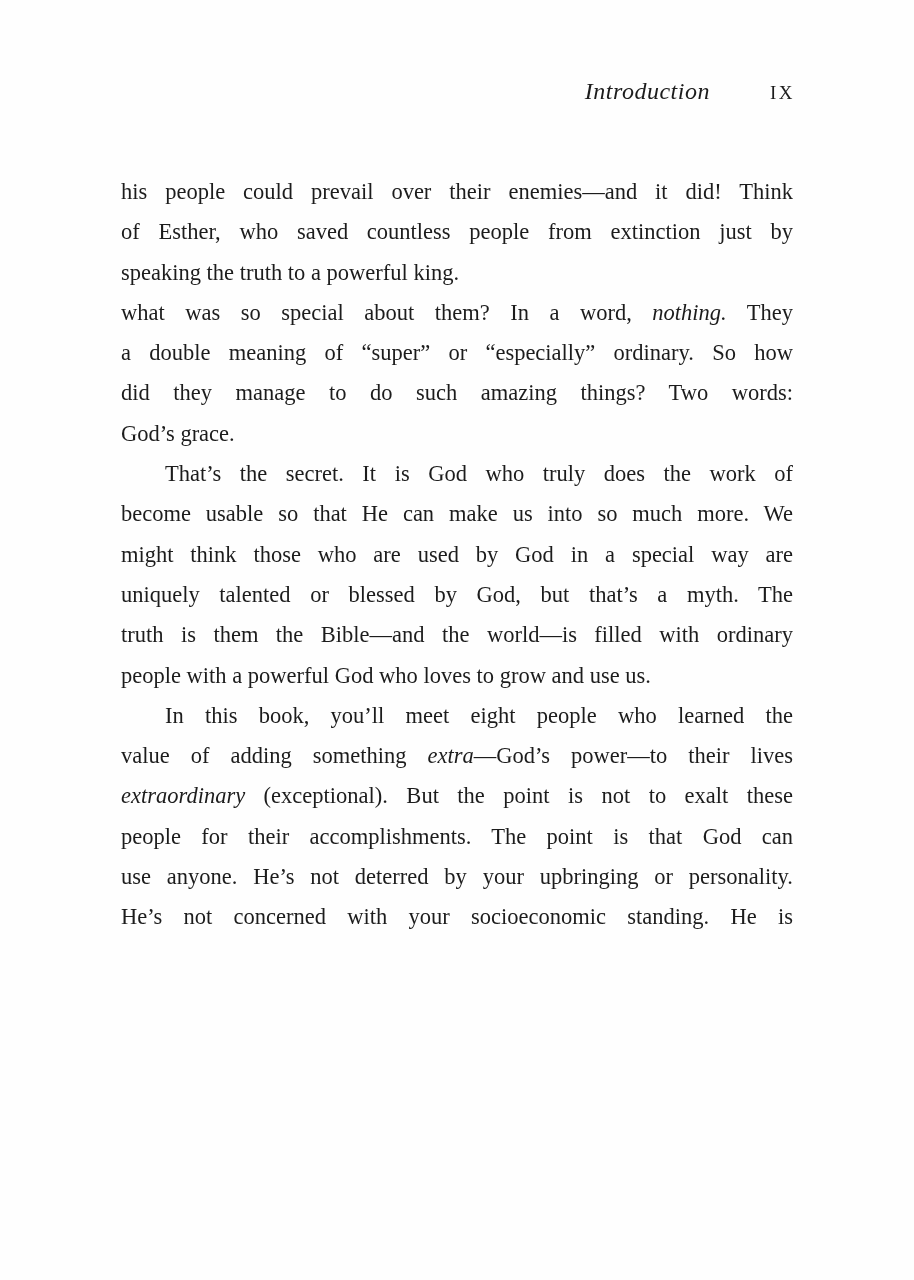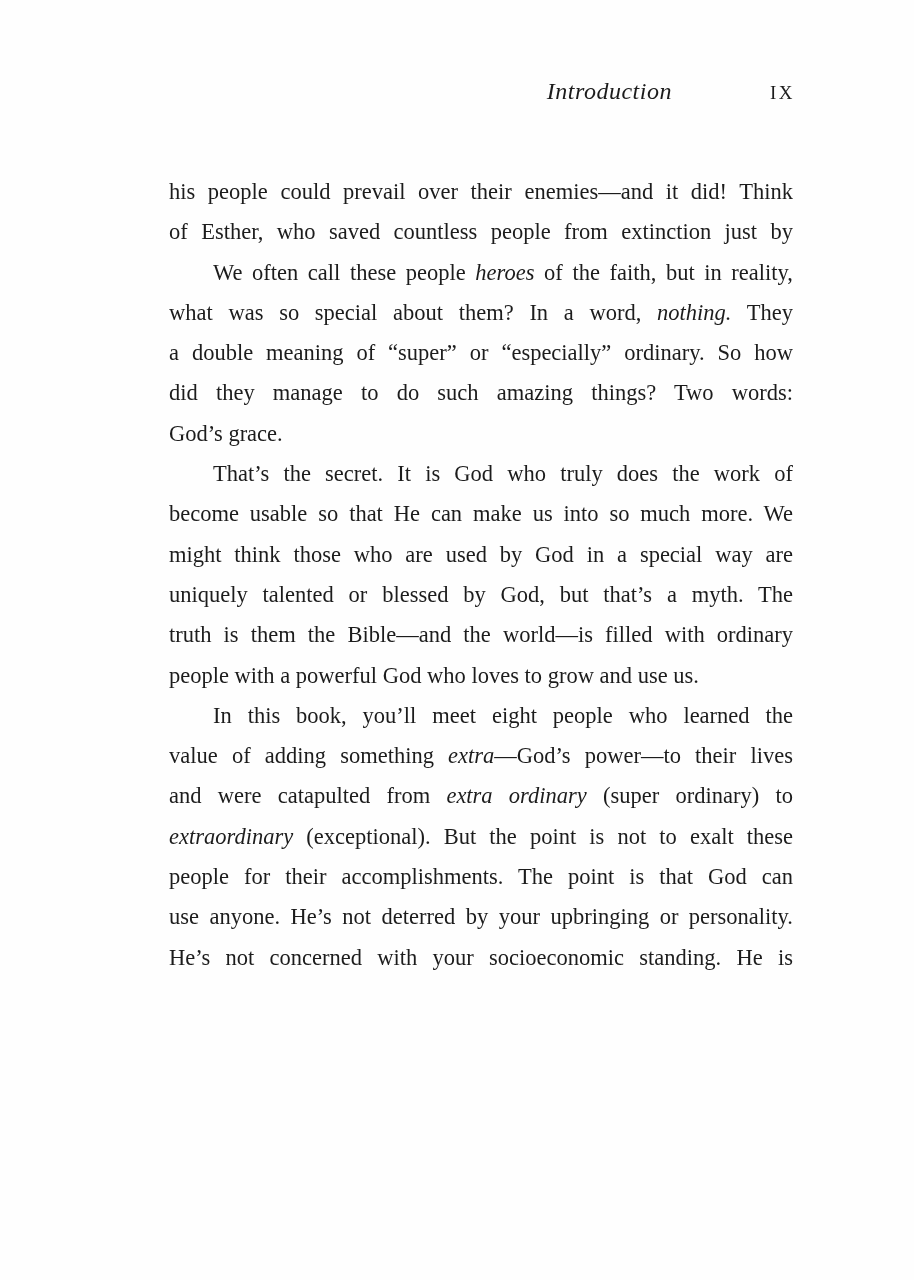--- a/index.html
+++ b/index.html
@@ -21,21 +21,21 @@
     background: #fefefe;
   }
   .header {
     position: absolute;
     top: 78px;
     left: 121px;
     width: 674px;
     display: flex;
     justify-content: flex-end;
     align-items: baseline;
-    gap: 98px;
+    gap: 60px;
   }
   .htitle {
     font-style: italic;
     font-size: 24px;
     letter-spacing: 0.5px;
   }
   .pnum {
     font-size: 19px;
     letter-spacing: 2.5px;
   }
@@ -44,21 +44,20 @@
     top: 172px;
     left: 121px;
     width: 672px;
     font-size: 22.5px;
     line-height: 40.3px;
   }
   .line {
     text-align: justify;
     text-align-last: justify;
     white-space: normal;
-    margin-left: 48px;
   }
   .line.flush {
     text-align: left;
     text-align-last: left;
   }
   .line.indent {
     text-indent: 44px;
   }
   .it {
     font-style: italic;
@@ -71,40 +70,39 @@
 
   <div class="header">
     <span class="htitle">Introduction</span>
     <span class="pnum">IX</span>
   </div>
 
   <div class="text-block">
       <div class="para">
         <div class="line"><span>his people could prevail over their enemies—and it did! Think</span></div>
         <div class="line"><span>of Esther, who saved countless people from extinction just by</span></div>
+        <div class="line flush"><span>speaking the truth to a powerful king.</span></div>
       </div>
       <div class="para">
-        <div class="line indent"><span>We often call these people </span><span class="it">heroes</span><span> of the faith, but in reality,</span></div>
         <div class="line"><span>what was so special about them? In a word, </span><span class="it">nothing.</span><span> They</span></div>
         <div class="line"><span>a double meaning of “super” or “especially” ordinary. So how</span></div>
         <div class="line"><span>did they manage to do such amazing things? Two words:</span></div>
         <div class="line flush"><span>God’s grace.</span></div>
       </div>
       <div class="para">
         <div class="line indent"><span>That’s the secret. It is God who truly does the work of</span></div>
         <div class="line"><span>become usable so that He can make us into so much more. We</span></div>
         <div class="line"><span>might think those who are used by God in a special way are</span></div>
         <div class="line"><span>uniquely talented or blessed by God, but that’s a myth. The</span></div>
         <div class="line"><span>truth is them the Bible—and the world—is filled with ordinary</span></div>
         <div class="line flush"><span>people with a powerful God who loves to grow and use us.</span></div>
       </div>
       <div class="para">
         <div class="line indent"><span>In this book, you’ll meet eight people who learned the</span></div>
         <div class="line"><span>value of adding something </span><span class="it">extra</span><span>—God’s power—to their lives</span></div>
-        <div class="line"><span>and were catapulted from </span><span class="it">extra ordinary</span><span> (super ordinary) to</span></div>
         <div class="line"><span class="it">extraordinary</span><span> (exceptional). But the point is not to exalt these</span></div>
         <div class="line"><span>people for their accomplishments. The point is that God can</span></div>
         <div class="line"><span>use anyone. He’s not deterred by your upbringing or personality.</span></div>
         <div class="line"><span>He’s not concerned with your socioeconomic standing. He is</span></div>
       </div>
     </div>
 
 </div>
 
 </body></html>

